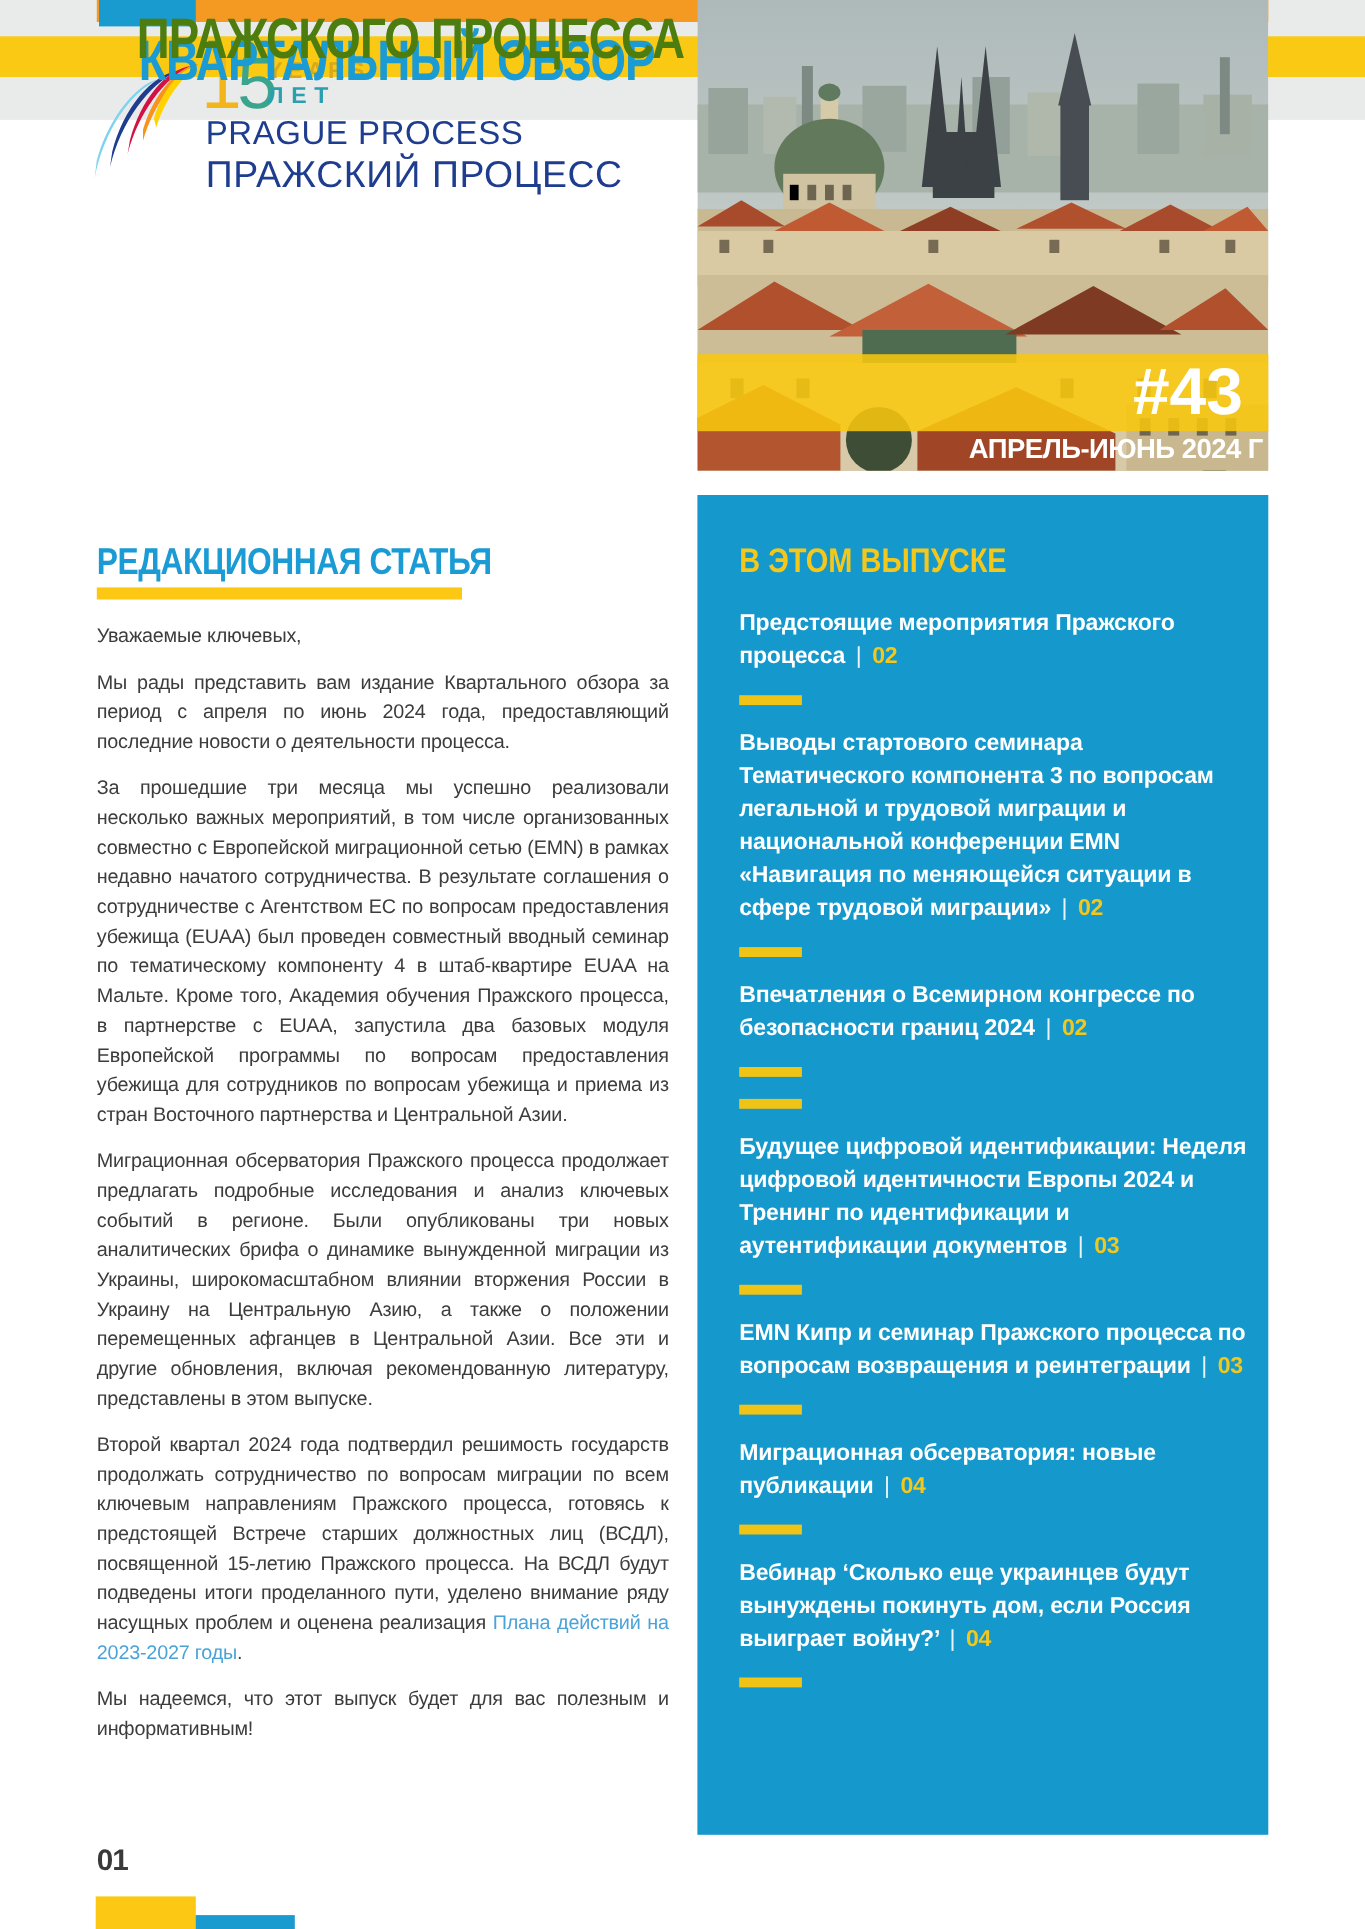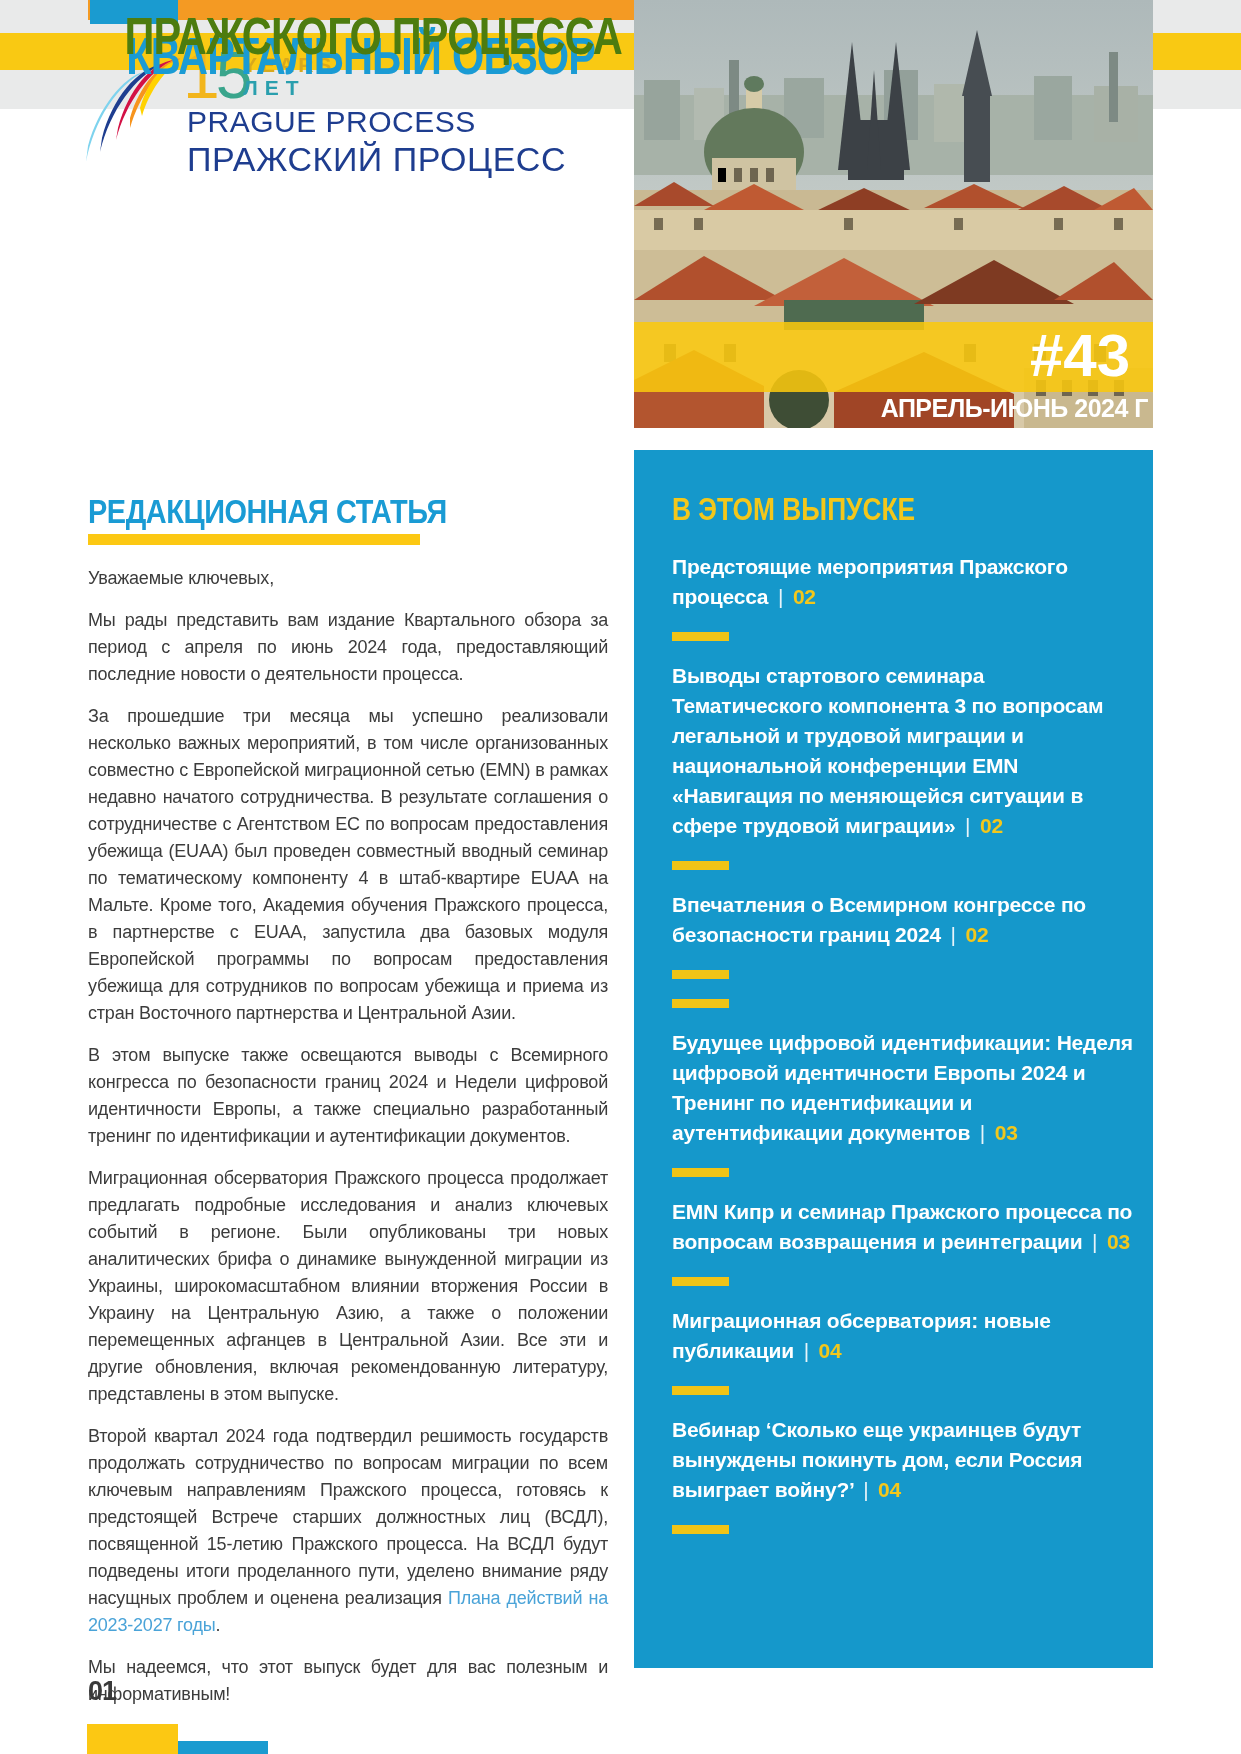--- a/index.html
+++ b/index.html
@@ -175,21 +175,20 @@
   <div class="abs issue">#43</div>
   <div class="abs period">АПРЕЛЬ-ИЮНЬ 2024 Г</div>
 
   <div class="abs edit-col">
     <div class="edit-head"><span>РЕДАКЦИОННАЯ СТАТЬЯ</span></div>
     <div class="edit-bar"></div>
     <div class="edit-body">
         <p><span>Уважаемые ключевых,</span></p>
         <p><span>Мы рады представить вам издание Квартального обзора за период с апреля по июнь 2024 года, предоставляющий последние новости о деятельности процесса.</span></p>
         <p><span>За прошедшие три месяца мы успешно реализовали несколько важных мероприятий, в том числе организованных совместно с Европейской миграционной сетью (EMN) в рамках недавно начатого сотрудничества. В результате соглашения о сотрудничестве с Агентством ЕС по вопросам предоставления убежища (EUAA) был проведен совместный вводный семинар по тематическому компоненту 4 в штаб-квартире EUAA на Мальте. Кроме того, Академия обучения Пражского процесса, в партнерстве с EUAA, запустила два базовых модуля Европейской программы по вопросам предоставления убежища для сотрудников по вопросам убежища и приема из стран Восточного партнерства и Центральной Азии.</span></p>
-        <p><span>В этом выпуске также освещаются выводы с Всемирного конгресса по безопасности границ 2024 и Недели цифровой идентичности Европы, а также специально разработанный тренинг по идентификации и аутентификации документов.</span></p>
         <p><span>Миграционная обсерватория Пражского процесса продолжает предлагать подробные исследования и анализ ключевых событий в регионе. Были опубликованы три новых аналитических брифа о динамике вынужденной миграции из Украины, широкомасштабном влиянии вторжения России в Украину на Центральную Азию, а также о положении перемещенных афганцев в Центральной Азии. Все эти и другие обновления, включая рекомендованную литературу, представлены в этом выпуске.</span></p>
         <p><span>Второй квартал 2024 года подтвердил решимость государств продолжать сотрудничество по вопросам миграции по всем ключевым направлениям Пражского процесса, готовясь к предстоящей Встрече старших должностных лиц (ВСДЛ), посвященной 15-летию Пражского процесса. На ВСДЛ будут подведены итоги проделанного пути, уделено внимание ряду насущных проблем и оценена реализация </span><span class="link">Плана действий на 2023-2027 годы</span><span>.</span></p>
         <p><span>Мы надеемся, что этот выпуск будет для вас полезным и информативным!</span></p>
       </div>
   </div>
 
   <div class="abs toc-box">
     <p class="toc-head"><span>В ЭТОМ ВЫПУСКЕ</span></p>
     <div>
         <p class="toc-item"><span>Предстоящие мероприятия Пражского процесса </span><span class="pipe">|</span><span class="pnum"> 02</span></p>

